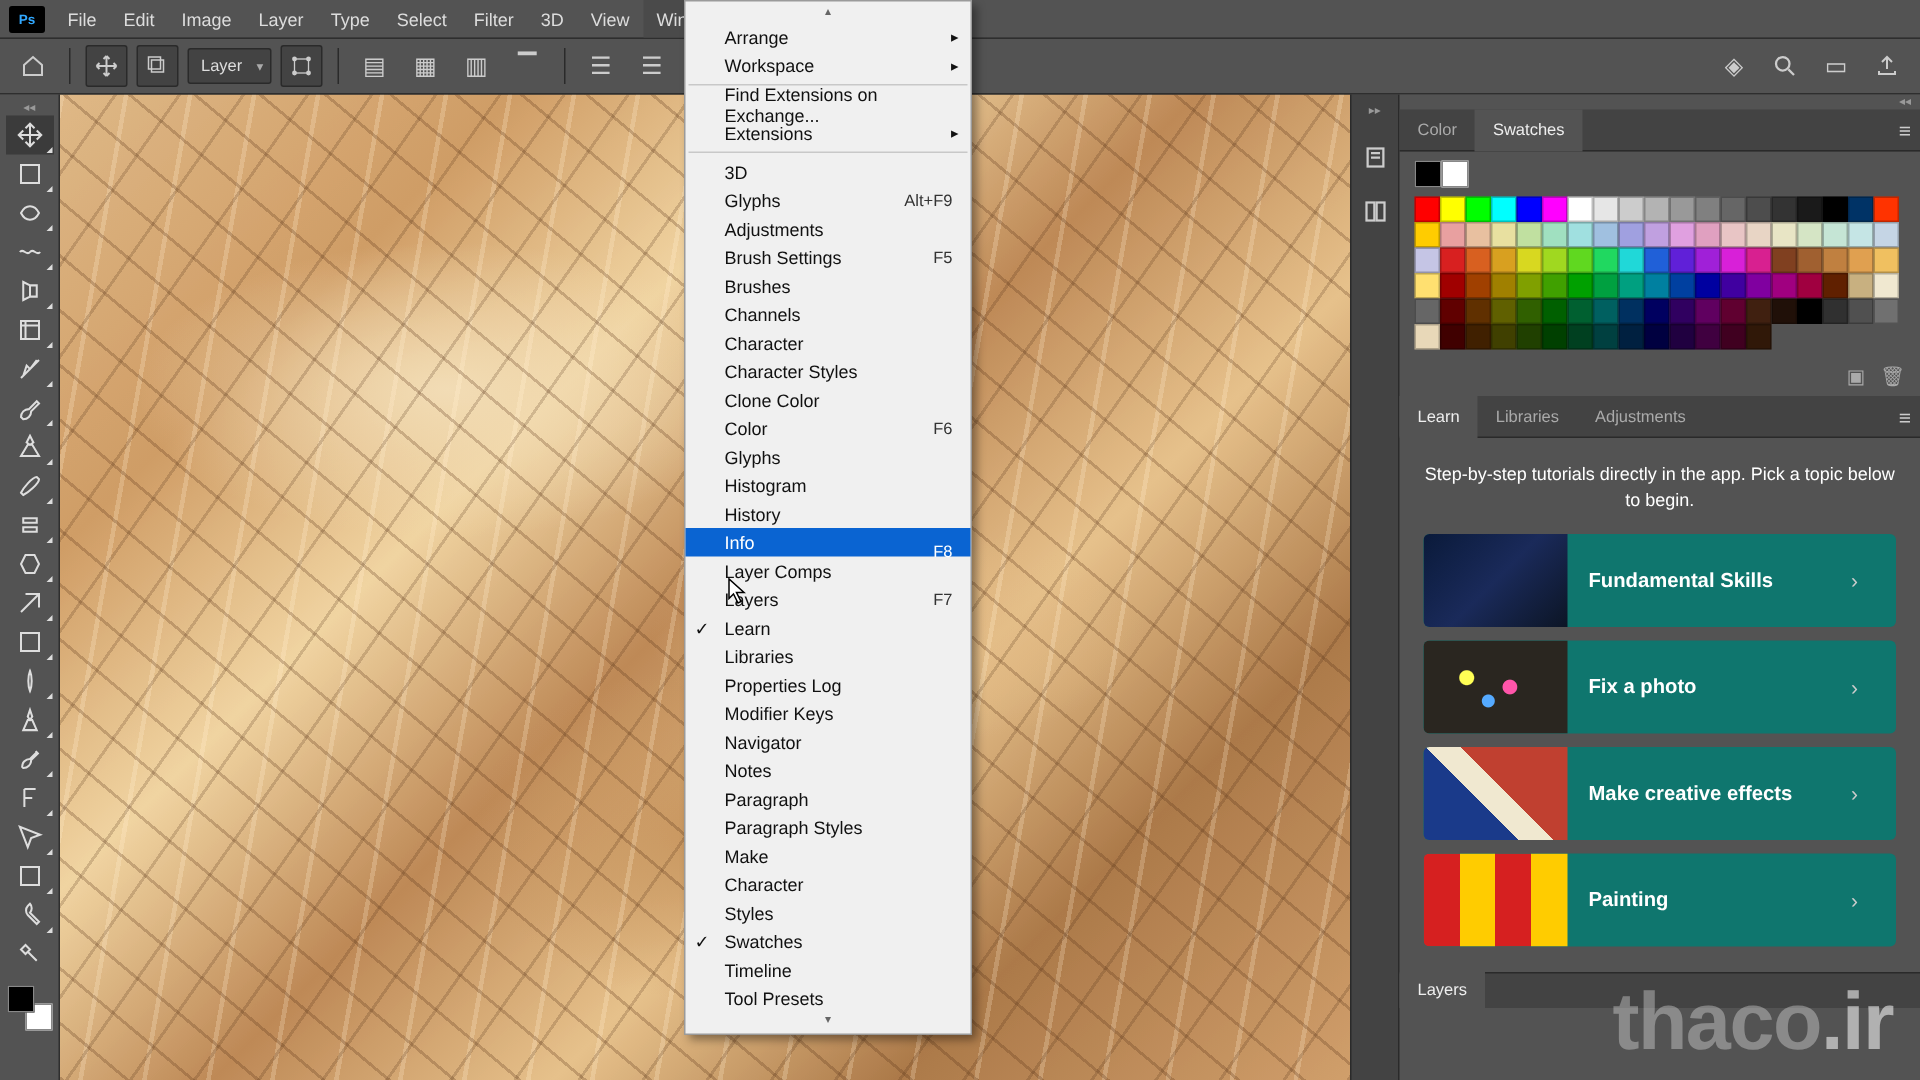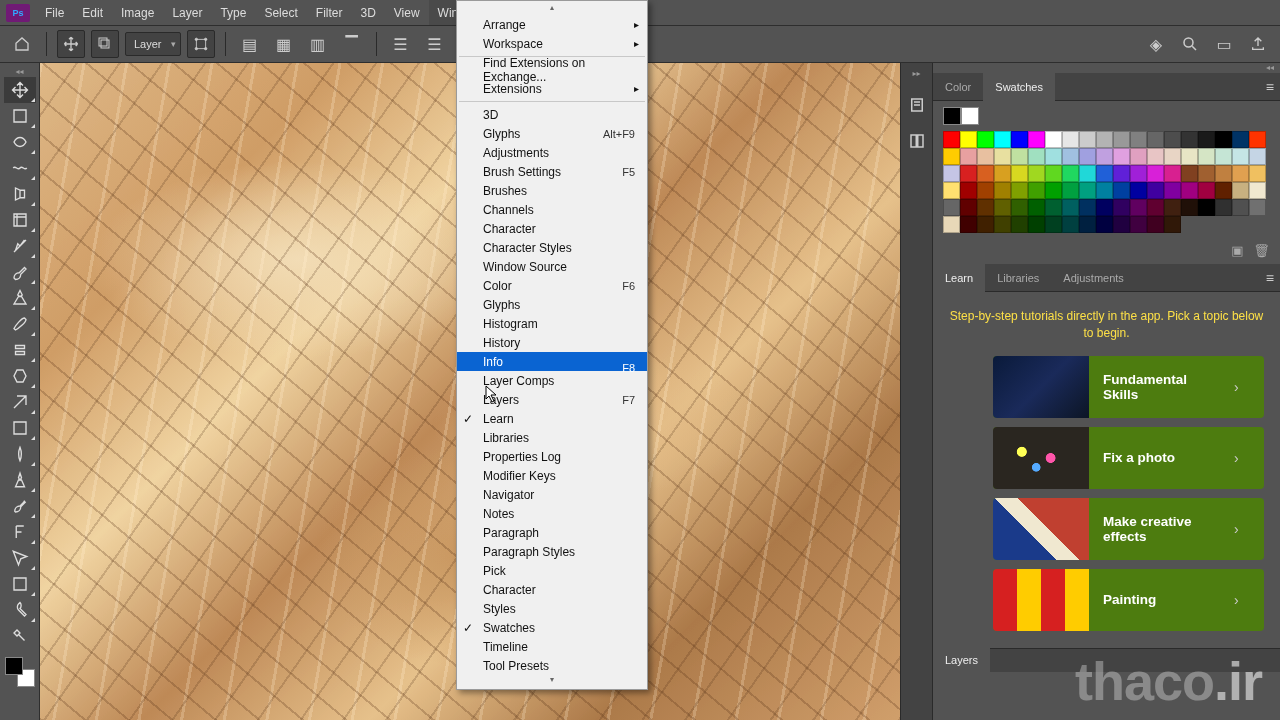--- a/index.html
+++ b/index.html
@@ -1,20 +1,20 @@
 <!DOCTYPE html>
 <html><head>
 <meta charset="utf-8">
 <style>
 * { margin:0; padding:0; box-sizing:border-box; font-family:"Segoe UI",Tahoma,sans-serif; user-select:none; }
 body { width:1280px; height:720px; background:#323232; overflow:hidden; position:relative; }
 
 
 .menubar { height:25px; background:#535353; display:flex; align-items:center; font-size:12px; color:#ddd; }
-.ps-logo { width:24px; height:18px; background:#701a75; color:#31a8ff; font-size:9px; font-weight:bold; display:flex; align-items:center; justify-content:center; margin:0 6px; border-radius:2px; }
+.ps-logo { width:24px; height:18px; background:#000000; color:#31a8ff; font-size:9px; font-weight:bold; display:flex; align-items:center; justify-content:center; margin:0 6px; border-radius:2px; }
 .menu-item { padding:0 9px; height:25px; display:flex; align-items:center; cursor:pointer; }
 .menu-item.active { background:#4a4a4a; }
 
 
 .optbar { height:38px; background:#535353; border-top:1px solid #2e2e2e; border-bottom:1px solid #2e2e2e; display:flex; align-items:center; padding:0 8px; gap:6px; }
 .opt-ic { width:28px; height:28px; display:flex; align-items:center; justify-content:center; color:#ccc; border:1px solid transparent; border-radius:2px; }
 .opt-ic.boxed { border-color:#2a2a2a; background:#434343; }
 .opt-sel { height:24px; background:#434343; border:1px solid #2a2a2a; color:#ddd; font-size:11px; padding:0 18px 0 8px; display:flex; align-items:center; position:relative; border-radius:2px;}
 .opt-sel:after { content:"▾"; position:absolute; right:4px; font-size:9px; color:#aaa; }
 .divider-v { width:1px; height:24px; background:#2a2a2a; margin:0 4px; }
@@ -75,22 +75,22 @@
 
 .swatch-body { padding:6px 10px 4px; }
 .bw-row { display:flex; gap:0; margin-bottom:6px;}
 .bw-row .sw { width:18px; height:18px; border:1px solid #888; }
 .sw-grid { display:grid; grid-template-columns:repeat(19,17px); grid-auto-rows:17px; gap:0;}
 .sw-grid div { border:0.5px solid rgba(0,0,0,.25); }
 .sw-foot { display:flex; justify-content:flex-end; gap:10px; padding:6px 10px; color:#aaa; font-size:13px;}
 
 .learn-body { padding:16px 16px 8px; color:#ddd; }
 .learn-title { text-align:center; font-size:18px; font-weight:600; color:#fff; margin-bottom:8px;}
-.learn-sub { text-align:center; font-size:12px; color:#fde047; line-height:1.4; margin-bottom:14px;}
-.card { height:62px; background:#4d7c0f; border-radius:4px; margin-bottom:9px; display:flex; align-items:center; overflow:hidden;margin-left:44px; }
+.learn-sub { text-align:center; font-size:12px; color:#ffffff; line-height:1.4; margin-bottom:14px;}
+.card { height:62px; background:#0f766e; border-radius:4px; margin-bottom:9px; display:flex; align-items:center; overflow:hidden; }
 .card .thumb { width:96px; height:100%; }
 .card .lbl { flex:1; padding:0 14px; font-size:13.5px; font-weight:600; color:#fff;}
 .card .chev { width:30px; color:#ccc; font-size:14px;}
 .t1{background:linear-gradient(135deg,#0a1a3a,#1a2a5a,#0c1525);}
 .t2{background:radial-gradient(circle at 30% 40%,#ff5 6%,transparent 7%),radial-gradient(circle at 60% 50%,#f5a 7%,transparent 8%),radial-gradient(circle at 45% 65%,#5af 6%,transparent 7%),#2a2620;}
 .t3{background:linear-gradient(45deg,#1a3a8a 40%,#f0e8d0 40% 55%,#c04030 55%);}
 .t4{background:linear-gradient(90deg,#d62020 25%,#ffcc00 25% 50%,#d62020 50% 75%,#ffcc00 75%);}
 
 .bottom-tab { height:24px; background:#434343; border-top:1px solid #2a2a2a; display:flex; align-items:center; font-size:11px;}
 .bottom-tab .bt { padding:0 12px; color:#eee; background:#535353; height:24px; display:flex; align-items:center;}
@@ -358,21 +358,21 @@
       <div class="dd-item">
         <span>Channels</span>
       </div>
       <div class="dd-item">
         <span>Character</span>
       </div>
       <div class="dd-item">
         <span>Character Styles</span>
       </div>
       <div class="dd-item">
-        <span>Window Source</span>
+        <span>Clone Color</span>
       </div>
       <div class="dd-item">
         <span>Color</span>
         <span class="sc">F6</span>
       </div>
       <div class="dd-item">
         <span>Glyphs</span>
       </div>
       <div class="dd-item">
         <span>Histogram</span>
@@ -410,21 +410,21 @@
       <div class="dd-item">
         <span>Notes</span>
       </div>
       <div class="dd-item">
         <span>Paragraph</span>
       </div>
       <div class="dd-item">
         <span>Paragraph Styles</span>
       </div>
       <div class="dd-item">
-        <span>Pick</span>
+        <span>Make</span>
       </div>
       <div class="dd-item">
         <span>Character</span>
       </div>
       <div class="dd-item">
         <span>Styles</span>
       </div>
       <div class="dd-item">
         <span class="chk">✓</span>
         <span>Swatches</span>

